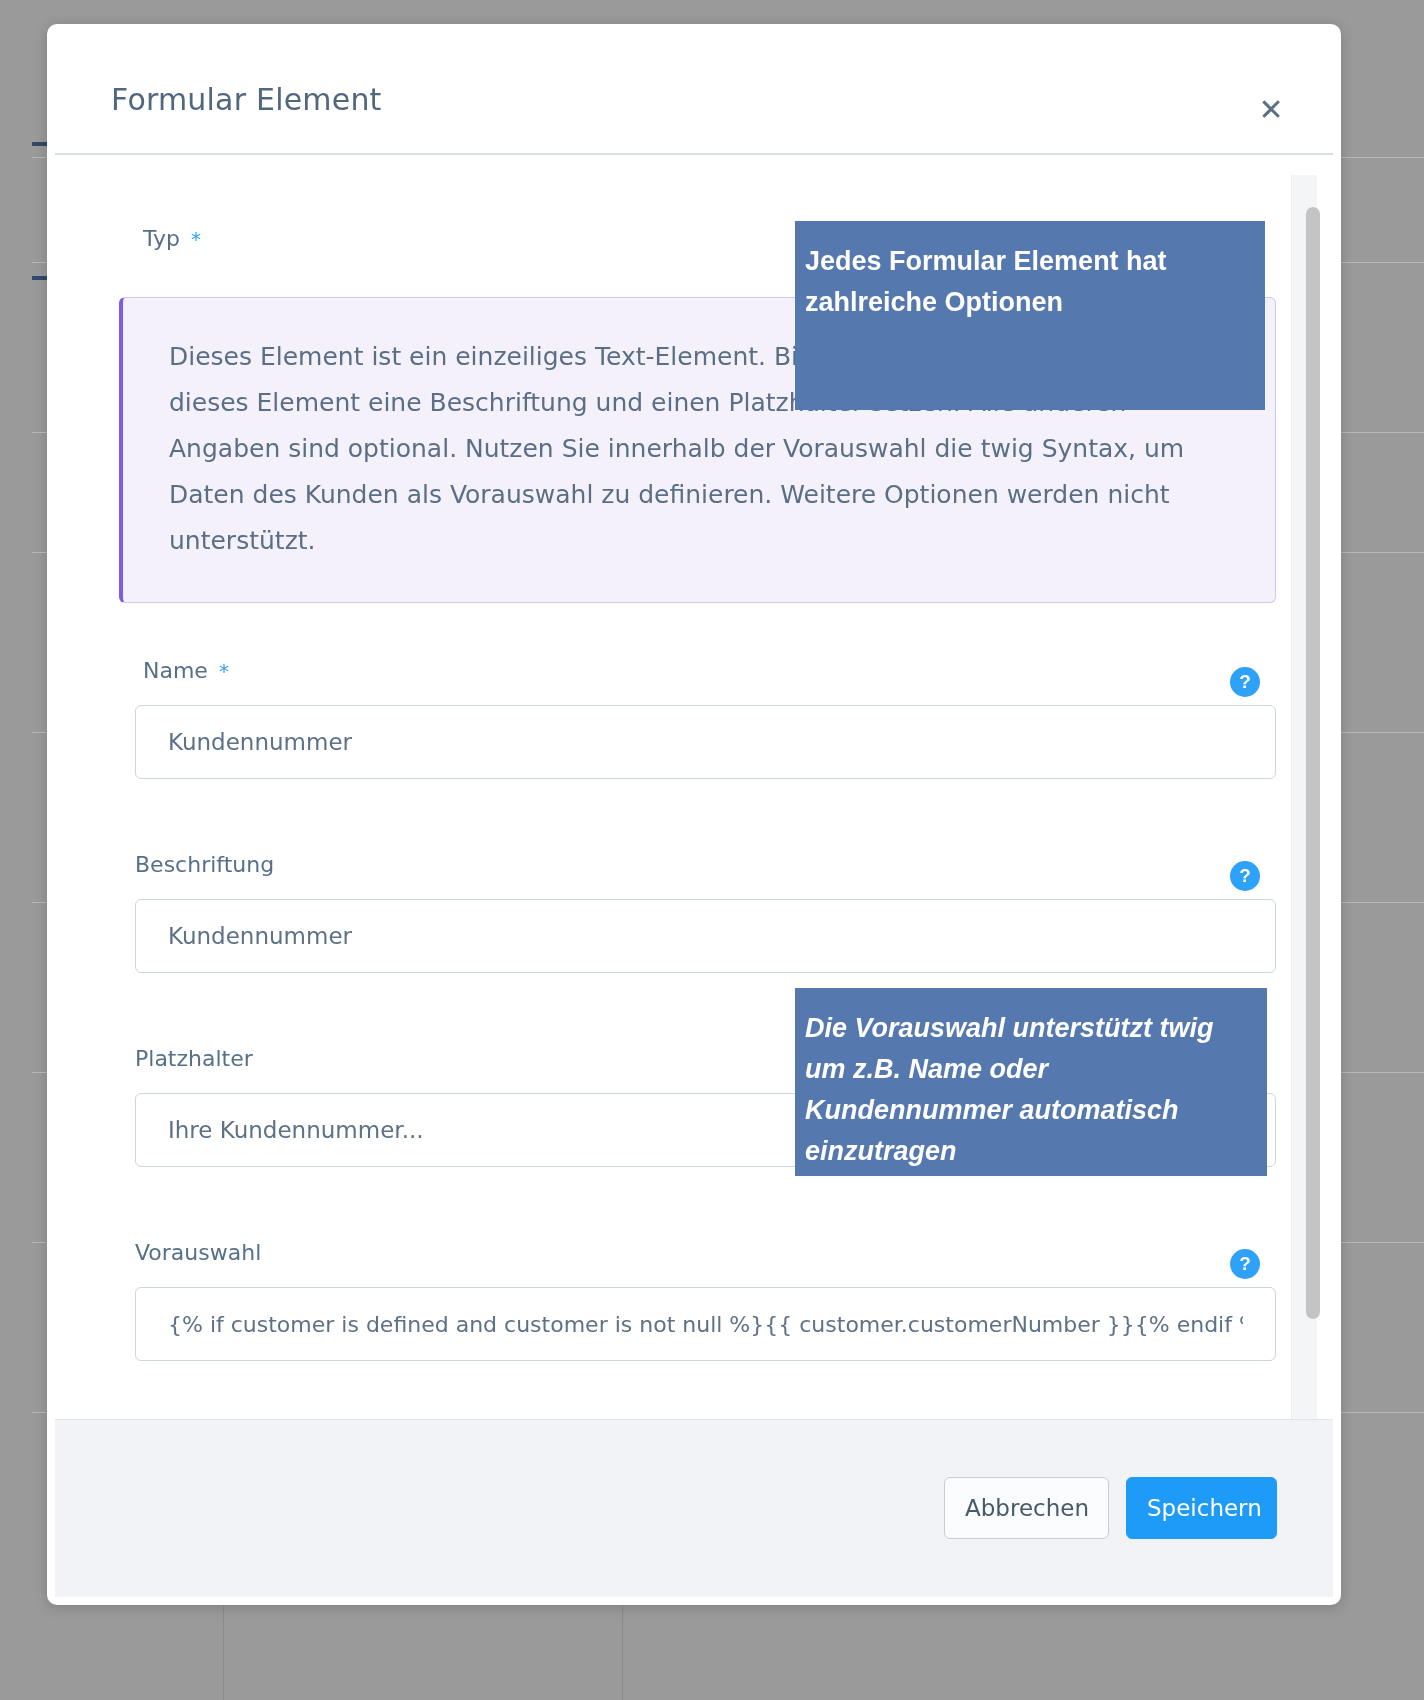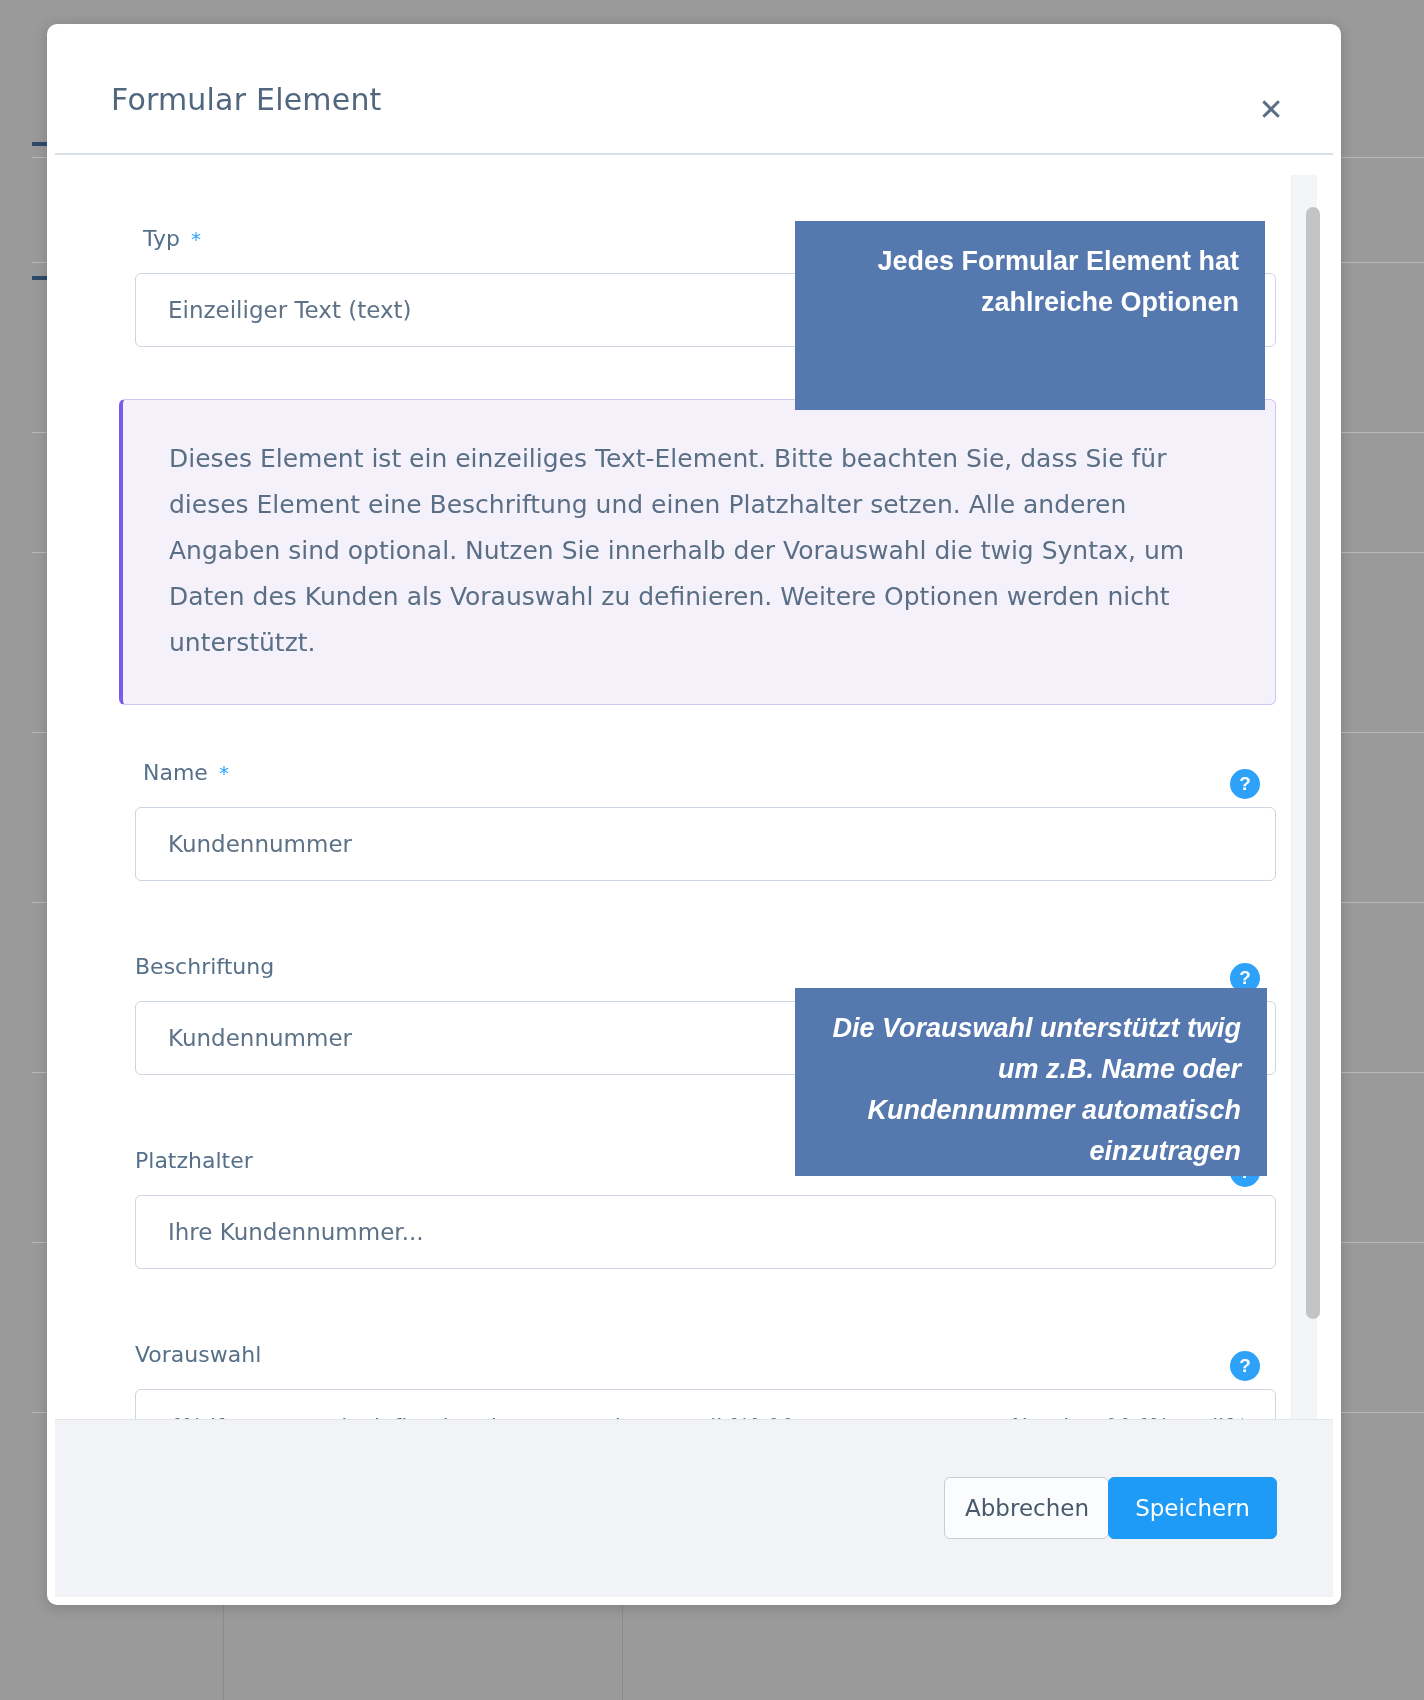--- a/index.html
+++ b/index.html
@@ -189,24 +189,24 @@
     font-family: "DejaVu Sans", sans-serif;
   }
 
   
   .callout {
     position: absolute;
     background: #5578ae;
     color: #ffffff;
     font-family: "Liberation Sans", sans-serif;
     font-weight: 700;
-    text-align: right;
+    text-align: left;
     font-size: 27px;
     line-height: 41px;
-    padding: 20px 26px;
+    padding: 20px 10px;
     z-index: 30;
   }
   #callout-1 {
     left: 771px;
     top: 197px;
     width: 470px;
     height: 189px;
   }
   #callout-2 {
     left: 771px;
@@ -239,21 +239,21 @@
   }
   #cancel-btn {
     right: 216px;
     width: 165px;
     background: #fbfcfd;
     border: 1px solid #c6cdd6;
     color: #48596c;
   }
   #save-btn {
     right: 48px;
-    width: 169px;
+    width: 151px;
     background: #1d9bf6;
     border: 1px solid #1d9bf6;
     color: #ffffff;
   }
 </style>
 </head>
 <body>
 
 <div id="backdrop">
   <div class="bd-row" style="top:125px;"></div>
@@ -279,21 +279,20 @@
     <button id="close-btn">✕</button>
   </div>
 
   <div id="modal-body">
 
     <div id="form-area">
 
       <div class="field">
         <label class="field-label"><span>Typ</span><span class="req-star">*</span></label>
         <span class="help-icon">?</span>
-        <input class="control" type="text" readonly="" value="Einzeiliger Text (text)" style="">
       </div>
 
       <div id="info-box">
         <div id="info-text">Dieses Element ist ein einzeiliges Text-Element. Bitte beachten Sie, dass Sie für dieses Element eine Beschriftung und einen Platzhalter setzen. Alle anderen Angaben sind optional. Nutzen Sie innerhalb der Vorauswahl die twig Syntax, um Daten des Kunden als Vorauswahl zu definieren. Weitere Optionen werden nicht unterstützt.</div>
       </div>
 
       <div class="field" style="margin-bottom:64px;">
         <label class="field-label"><span>Name</span><span class="req-star">*</span></label>
         <span class="help-icon">?</span>
         <input class="control" type="text" value="Kundennummer" style="">

